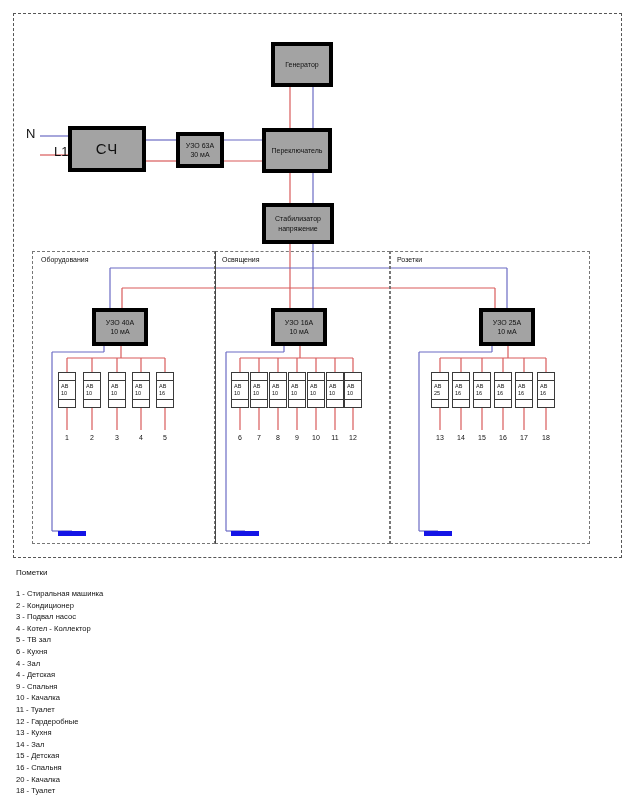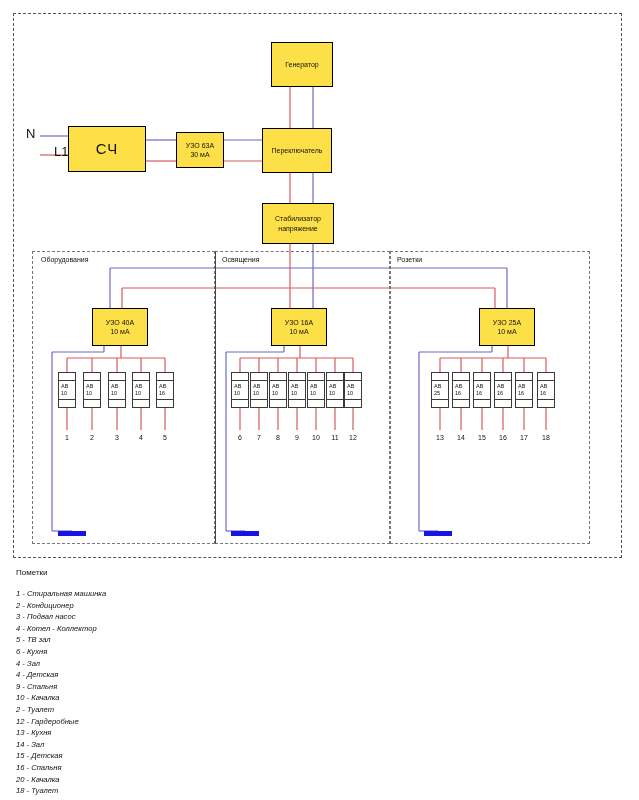--- a/index.html
+++ b/index.html
@@ -25,22 +25,22 @@
     position: absolute;
     left: 0; top: 0;
     width: 639px;
     height: 800px;
     pointer-events: none;
   }
   
   .box {
     position: absolute;
     box-sizing: border-box;
-    border: 1px solid #000000;
-    background: #fde047;
+    border: 4px solid #000000;
+    background: #a3a3a3;
     display: flex;
     flex-direction: column;
     align-items: center;
     justify-content: center;
     text-align: center;
     font-size: 7px;
     line-height: 1.35;
     color: #111111;
     z-index: 3;
   }
@@ -154,21 +154,20 @@
   }
   #legend-title {
     font-size: 8px;
     color: #111111;
     margin-bottom: 11px;
   }
   #legend ul {
     list-style: none;
     margin: 0;
     padding: 0;
-    font-style: italic;
   }
   #legend li {
     font-size: 7.6px;
     line-height: 11.6px;
     color: #111111;
     white-space: nowrap;
   }
 </style>
 </head>
 <body>
@@ -445,21 +444,21 @@
         <li>1 - Стиральная машинка</li>
         <li>2 - Кондиционер</li>
         <li>3 - Подвал насос</li>
         <li>4 - Котел - Коллектор</li>
         <li>5 - ТВ зал</li>
         <li>6 - Кухня</li>
         <li>4 - Зал</li>
         <li>4 - Детская</li>
         <li>9 - Спальня</li>
         <li>10 - Качалка</li>
-        <li>2 - Туалет</li>
+        <li>11 - Туалет</li>
         <li>12 - Гардеробные</li>
         <li>13 - Кухня</li>
         <li>14 - Зал</li>
         <li>15 - Детская</li>
         <li>16 - Спальня</li>
         <li>20 - Качалка</li>
         <li>18 - Туалет</li>
       </ul>
   </div>
 

